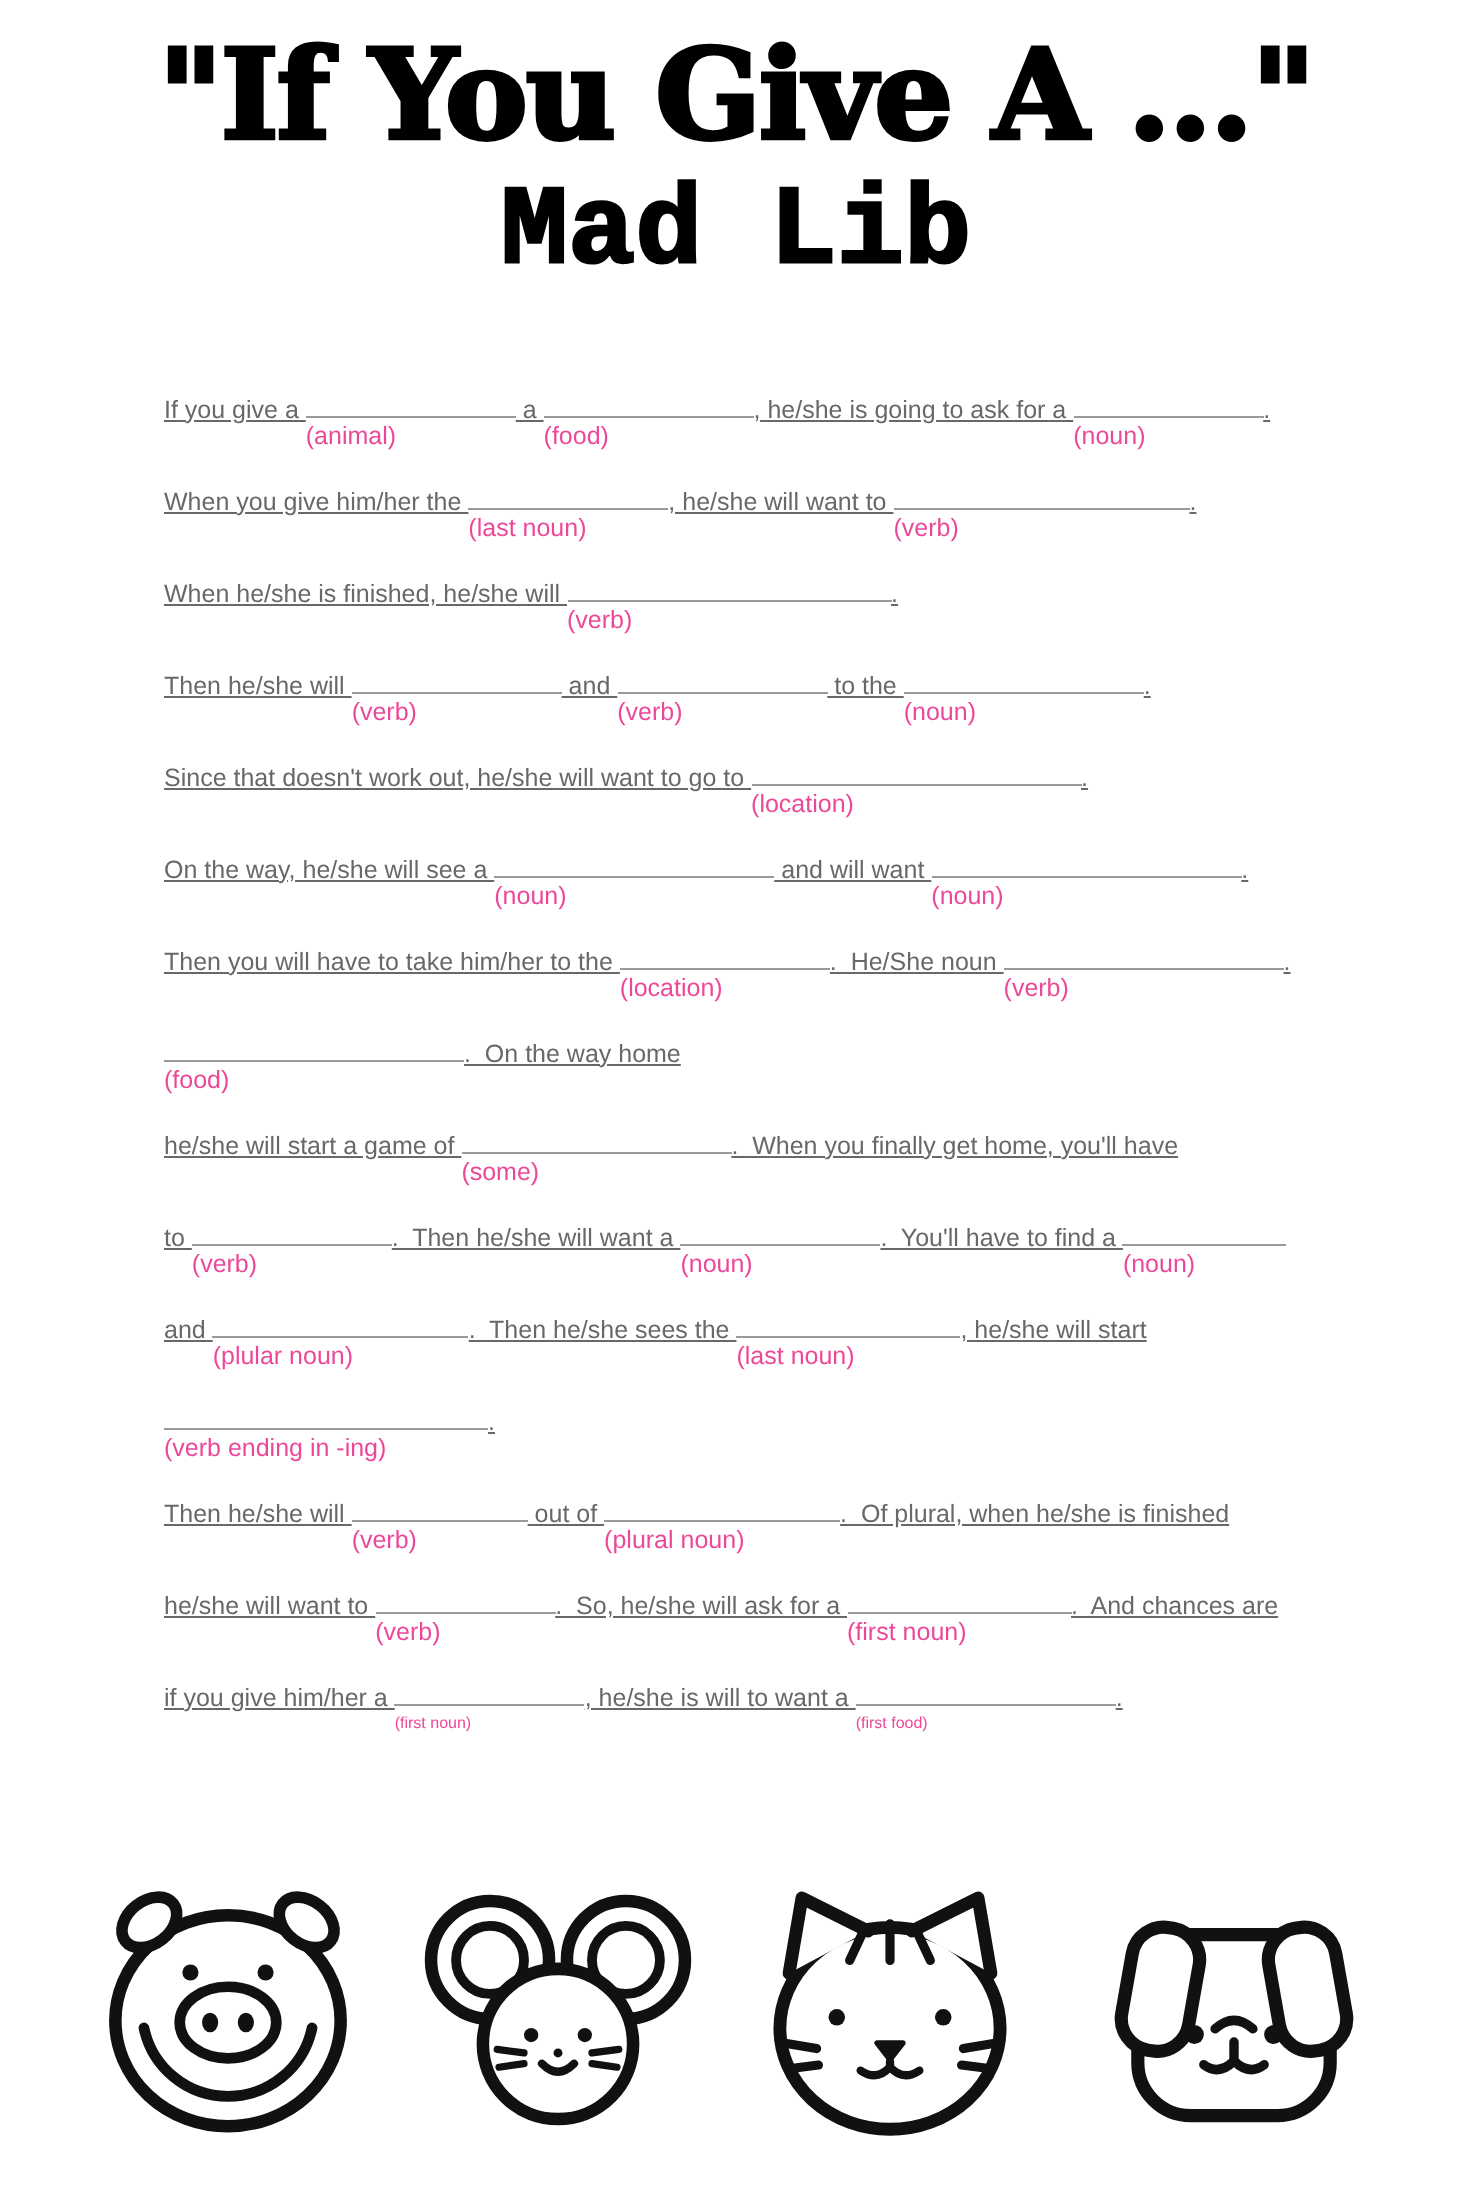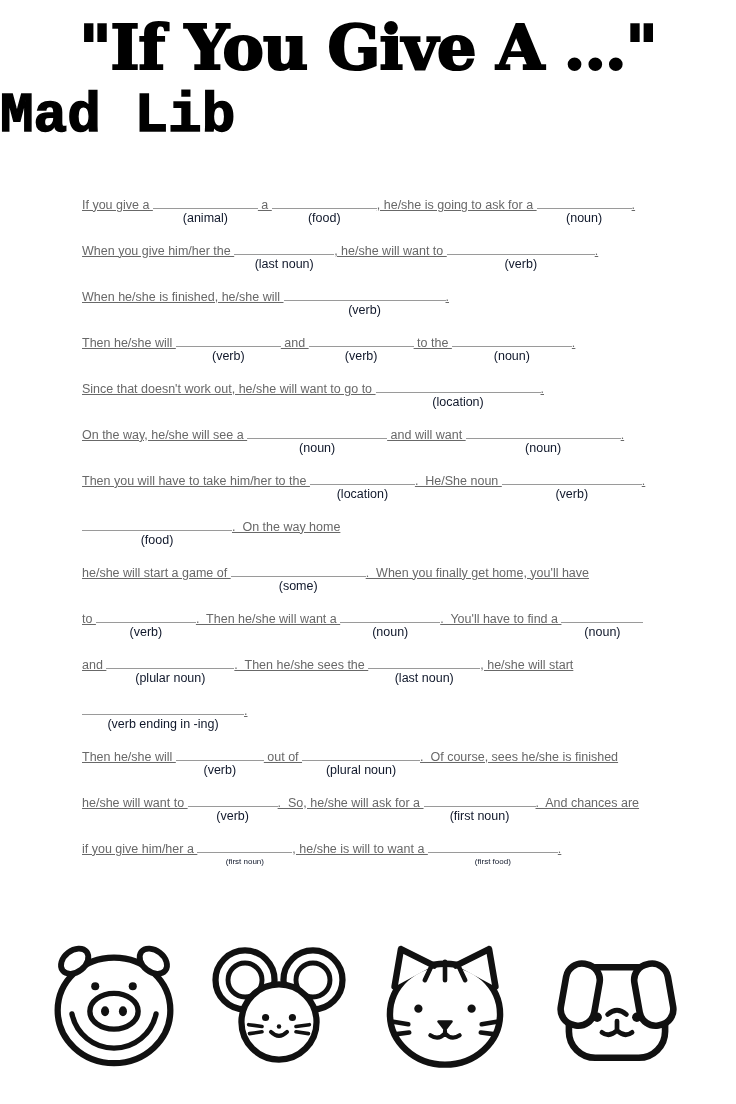--- a/index.html
+++ b/index.html
@@ -18,20 +18,21 @@
     font-weight:bold;
     font-size:62px;
     line-height:1.3;
     color:#000;
     -webkit-text-stroke:2.2px #000;
     letter-spacing:-1px;
     white-space:nowrap;
   }
   .subtitle{
     margin-top:-6px;
+    text-align:center;
     font-family:"Liberation Mono", monospace;
     font-weight:bold;
     font-size:56px;
     line-height:1.2;
     color:#000;
     -webkit-text-stroke:1.5px #000;
   }
   #worksheet{
     margin:46px 0 0 82px;
     width:600px;
@@ -49,23 +50,23 @@
   .mblank{
     display:inline-block;
     position:relative;
     height:12px;
     border-bottom:1.4px solid #9a9a9a;
     vertical-align:baseline;
   }
   .mlabel{
     position:absolute;
     top:15px; left:0; right:0;
-    text-align:center;
+    text-align:left;
     font-size:12.5px;
-    color:#0f172a;
+    color:#ec4899;
     white-space:nowrap;
   }
   .mlabel.small{ font-size:8px; top:14px; }
   #animal-row{
     position:absolute;
     left:0; right:0; top:938px;
     display:flex;
     justify-content:space-between;
     align-items:center;
     padding:0 38px;
@@ -100,21 +101,21 @@
       <div class="mline"><span class="mtext">When he/she is finished, he/she will </span><span class="mblank" style="width: 162px;"><span class="mlabel">(verb)</span></span><span class="mtext">.</span></div>
       <div class="mline"><span class="mtext">Then he/she will </span><span class="mblank" style="width: 105px;"><span class="mlabel">(verb)</span></span><span class="mtext"> and </span><span class="mblank" style="width: 105px;"><span class="mlabel">(verb)</span></span><span class="mtext"> to the </span><span class="mblank" style="width: 120px;"><span class="mlabel">(noun)</span></span><span class="mtext">.</span></div>
       <div class="mline"><span class="mtext">Since that doesn't work out, he/she will want to go to </span><span class="mblank" style="width: 165px;"><span class="mlabel">(location)</span></span><span class="mtext">.</span></div>
       <div class="mline"><span class="mtext">On the way, he/she will see a </span><span class="mblank" style="width: 140px;"><span class="mlabel">(noun)</span></span><span class="mtext"> and will want </span><span class="mblank" style="width: 155px;"><span class="mlabel">(noun)</span></span><span class="mtext">.</span></div>
       <div class="mline"><span class="mtext">Then you will have to take him/her to the </span><span class="mblank" style="width: 105px;"><span class="mlabel">(location)</span></span><span class="mtext">.  He/She noun </span><span class="mblank" style="width: 140px;"><span class="mlabel">(verb)</span></span><span class="mtext">.</span></div>
       <div class="mline"><span class="mblank" style="width: 150px;"><span class="mlabel">(food)</span></span><span class="mtext">.  On the way home</span></div>
       <div class="mline"><span class="mtext">he/she will start a game of </span><span class="mblank" style="width: 135px;"><span class="mlabel">(some)</span></span><span class="mtext">.  When you finally get home, you'll have</span></div>
       <div class="mline"><span class="mtext">to </span><span class="mblank" style="width: 100px;"><span class="mlabel">(verb)</span></span><span class="mtext">.  Then he/she will want a </span><span class="mblank" style="width: 100px;"><span class="mlabel">(noun)</span></span><span class="mtext">.  You'll have to find a </span><span class="mblank" style="width: 82px;"><span class="mlabel">(noun)</span></span></div>
       <div class="mline"><span class="mtext">and </span><span class="mblank" style="width: 128px;"><span class="mlabel">(plular noun)</span></span><span class="mtext">.  Then he/she sees the </span><span class="mblank" style="width: 112px;"><span class="mlabel">(last noun)</span></span><span class="mtext">, he/she will start</span></div>
       <div class="mline"><span class="mblank" style="width: 162px;"><span class="mlabel">(verb ending in -ing)</span></span><span class="mtext">.</span></div>
-      <div class="mline"><span class="mtext">Then he/she will </span><span class="mblank" style="width: 88px;"><span class="mlabel">(verb)</span></span><span class="mtext"> out of </span><span class="mblank" style="width: 118px;"><span class="mlabel">(plural noun)</span></span><span class="mtext">.  Of course, sees he/she is finished</span></div>
+      <div class="mline"><span class="mtext">Then he/she will </span><span class="mblank" style="width: 88px;"><span class="mlabel">(verb)</span></span><span class="mtext"> out of </span><span class="mblank" style="width: 118px;"><span class="mlabel">(plural noun)</span></span><span class="mtext">.  Of plural, when he/she is finished</span></div>
       <div class="mline"><span class="mtext">he/she will want to </span><span class="mblank" style="width: 90px;"><span class="mlabel">(verb)</span></span><span class="mtext">.  So, he/she will ask for a </span><span class="mblank" style="width: 112px;"><span class="mlabel">(first noun)</span></span><span class="mtext">.  And chances are</span></div>
       <div class="mline"><span class="mtext">if you give him/her a </span><span class="mblank" style="width: 95px;"><span class="mlabel small">(first noun)</span></span><span class="mtext">, he/she is will to want a </span><span class="mblank" style="width: 130px;"><span class="mlabel small">(first food)</span></span><span class="mtext">.</span></div>
     </div>
 
   <div id="animal-row">
 
     <span class="animal">
       <svg width="152" height="134" viewBox="0 0 170 140" fill="none" stroke="#111" stroke-linecap="round">
         <ellipse cx="85" cy="76" rx="63" ry="59" stroke-width="7" fill="#fff"></ellipse>
         <ellipse cx="41" cy="21" rx="17" ry="12" transform="rotate(-38 41 21)" stroke-width="6.5" fill="#fff"></ellipse>

